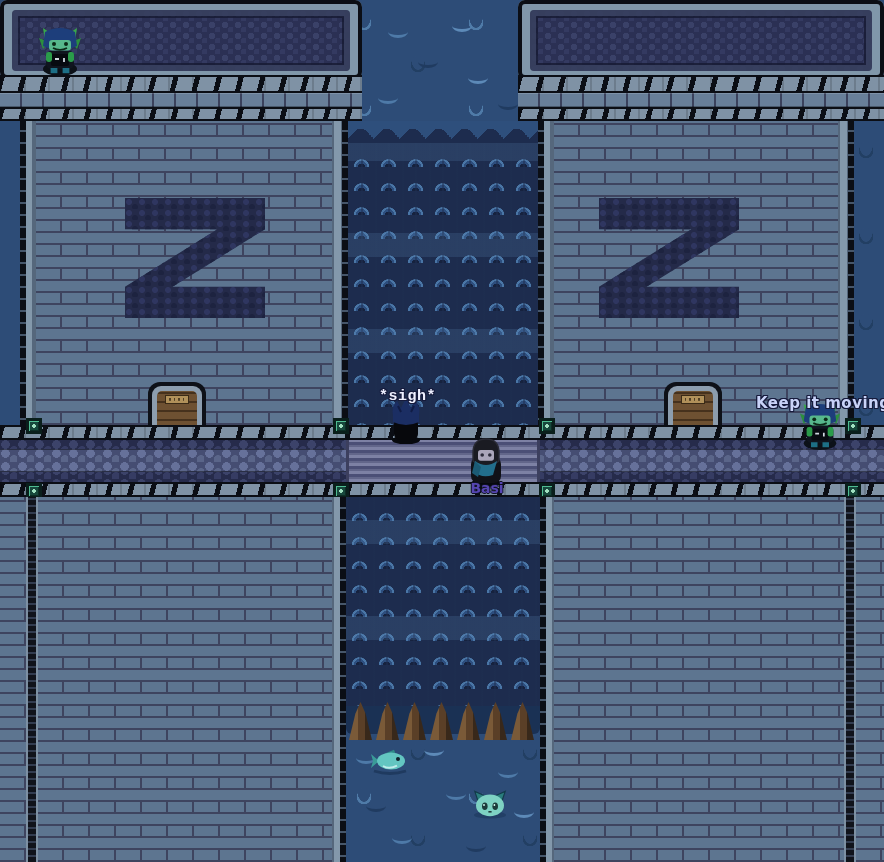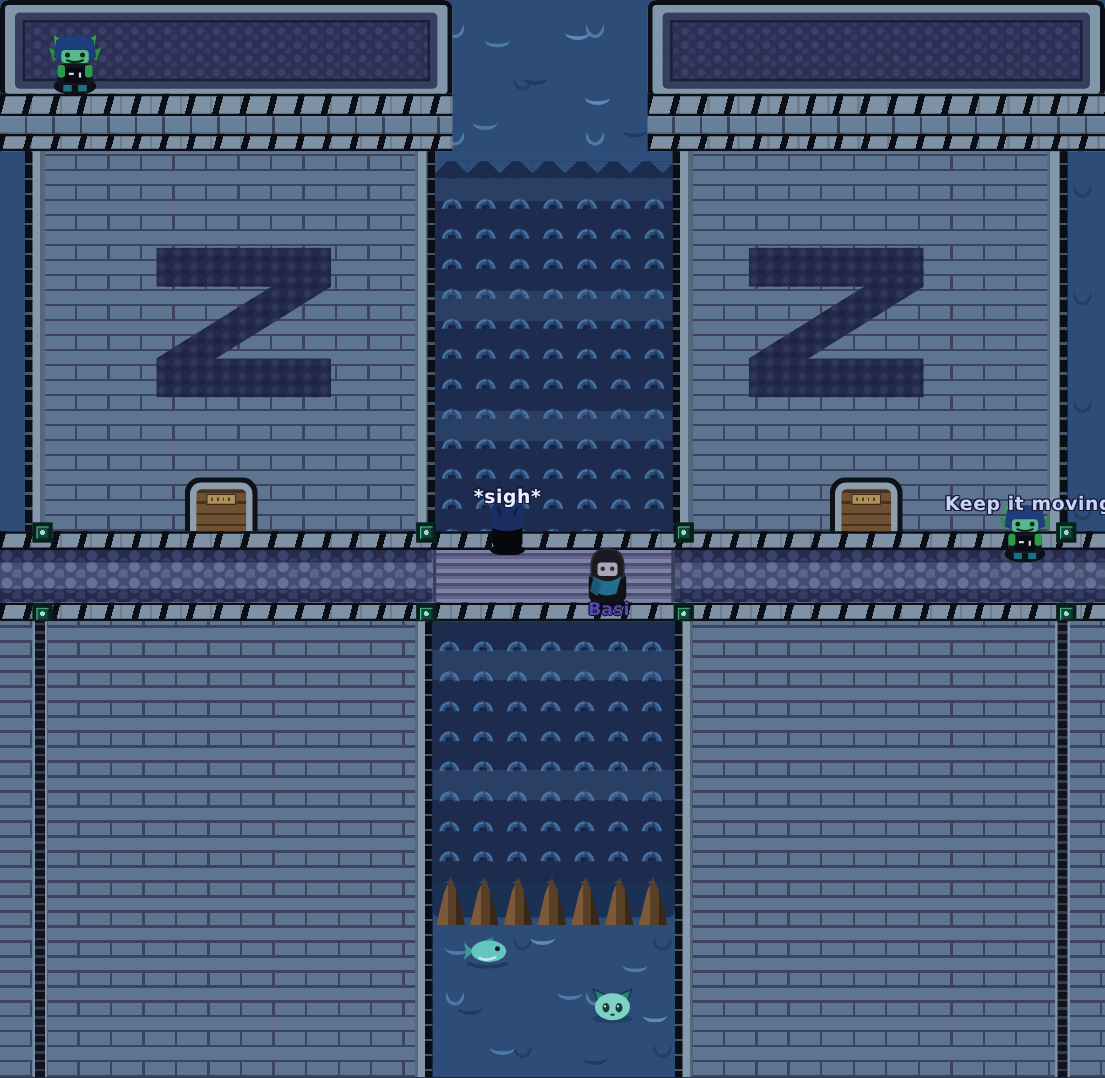--- a/index.html
+++ b/index.html
@@ -138,21 +138,21 @@
   }
   .arc{position:absolute;width:20px;height:9px;border-radius:50%;border-bottom:3px solid #4e7aa8;}
   .arc.dark{border-color:#203b60;}
   .arc.lite{border-color:#5d8ab8;}
   
   .speech{
     position:absolute;font-weight:bold;font-size:15px;letter-spacing:0.5px;color:#c9d3f8;white-space:nowrap;
     text-shadow:-1px 0 #161b3c,1px 0 #161b3c,0 -1px #161b3c,0 1px #161b3c,
                 -1px -1px #161b3c,1px 1px #161b3c,-1px 1px #161b3c,1px -1px #161b3c;
   }
-  .speech.white{color:#eef0ff;}
+  .speech.white{color:#eef0ff;font-family:Liberation Mono, monospace;}
   .name-label{
     position:absolute;font-weight:bold;font-size:14px;color:#5646b2;white-space:nowrap;
     text-shadow:-1px 0 #101224,1px 0 #101224,0 -1px #101224,0 1px #101224;
   }
   .spr{position:absolute;display:block;}
 </style>
 </head>
 <body>
 
 <div class="stage">

